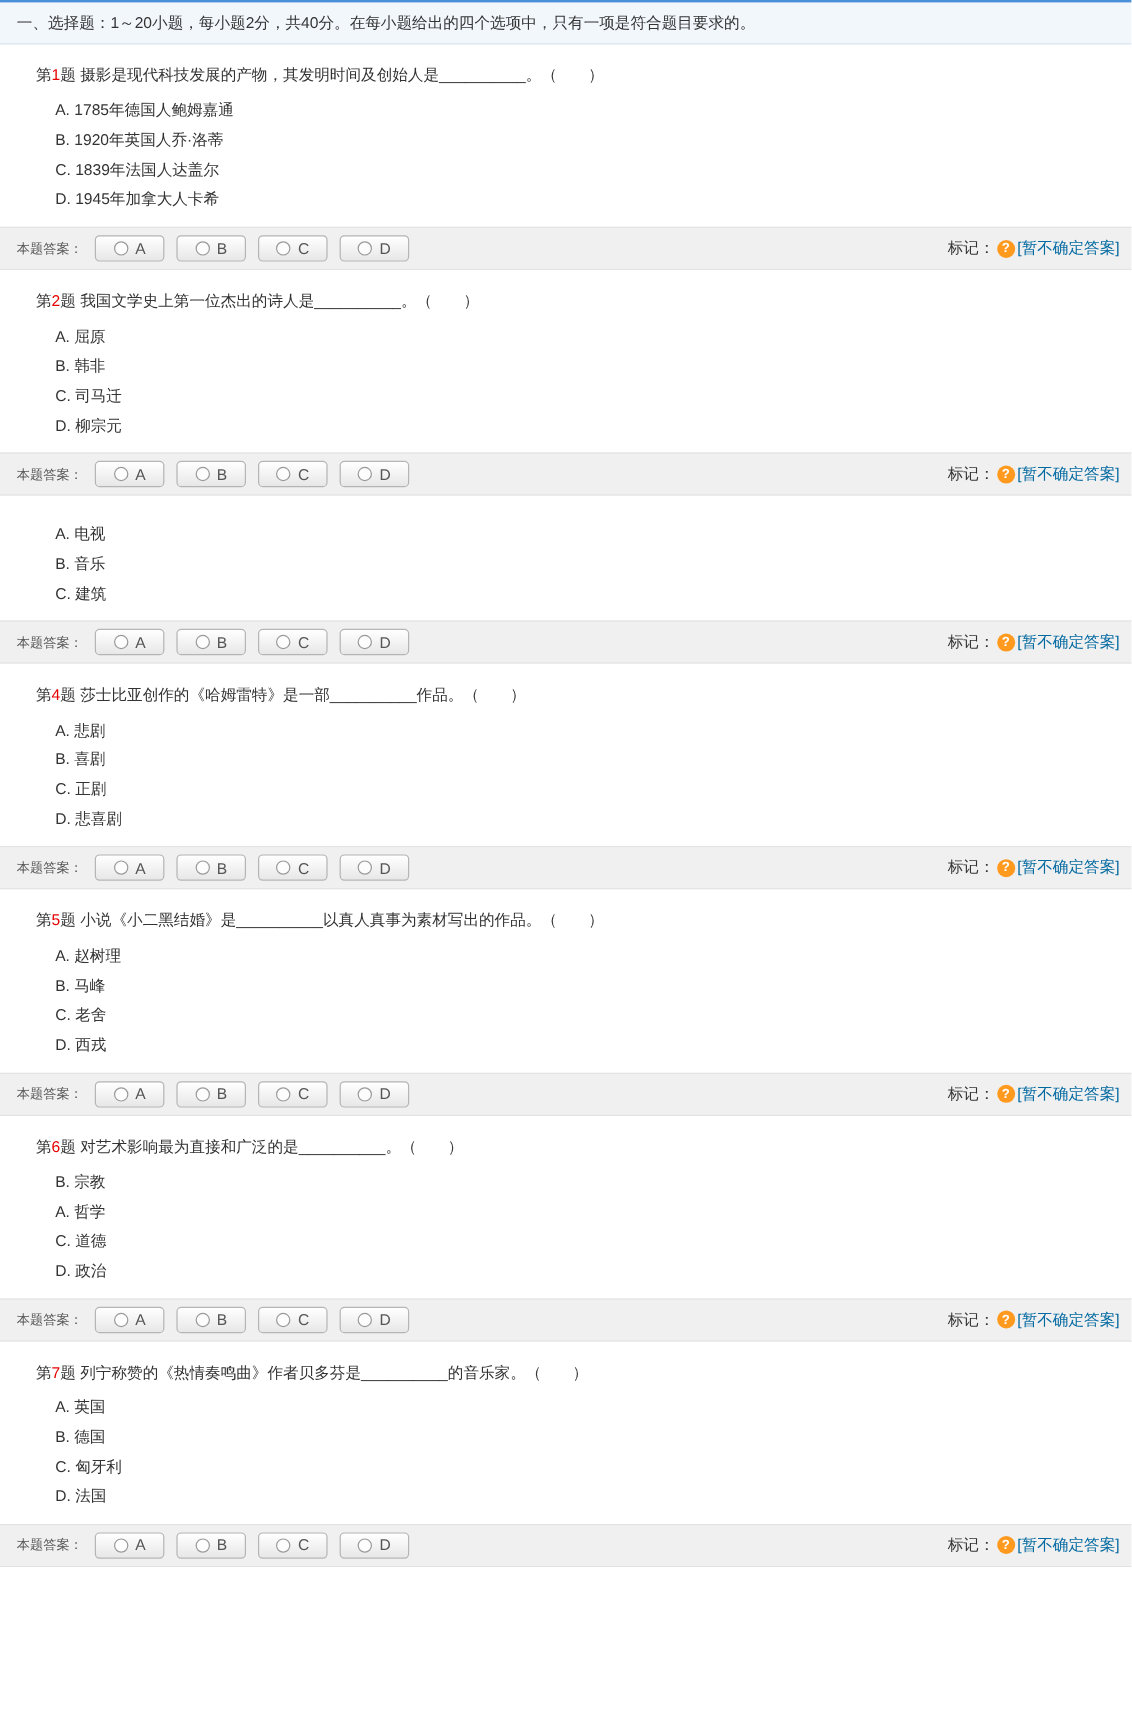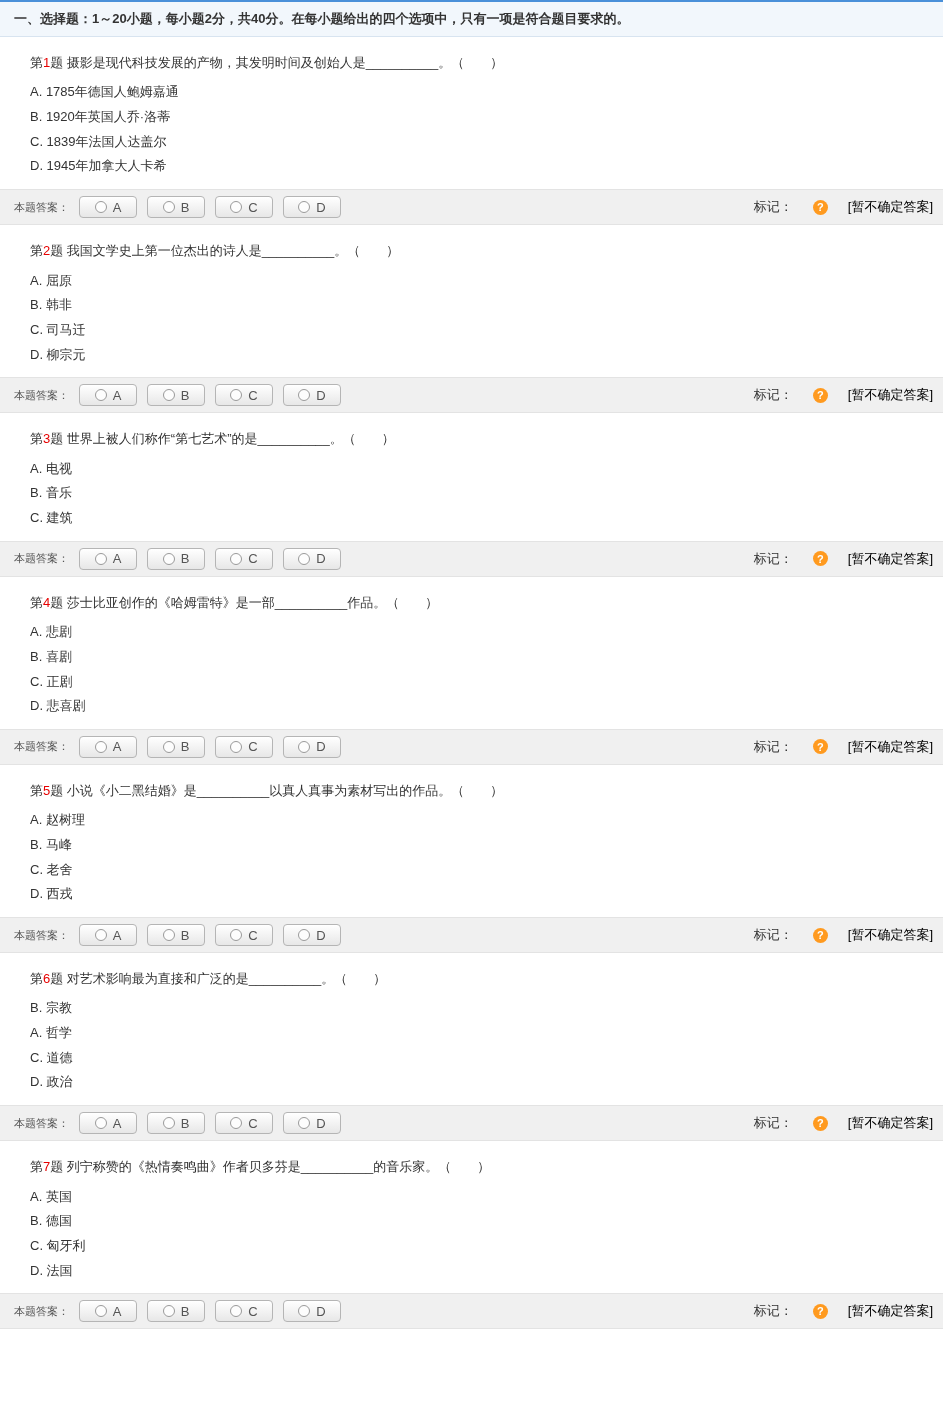--- a/index.html
+++ b/index.html
@@ -1,33 +1,33 @@
 <!DOCTYPE html>
 <html><head>
 <meta charset="utf-8">
 <style>
   * { box-sizing: border-box; margin: 0; padding: 0; }
   body { font-family: "Microsoft YaHei", SimSun, Arial, sans-serif; font-size: 13px; color: #333; background: #fff; width: 943px; }
-  .section-header { background: #f2f7fc; border-top: 2px solid #4a90d9; border-bottom: 1px solid #d8e4f0; padding: 8px 14px; font-weight: bold; color: #333; font-size: 13px; }
+  .section-header { background: #f2f7fc; border-top: 2px solid #4a90d9; border-bottom: 1px solid #d8e4f0; padding: 8px 14px; font-weight: normal; color: #333; font-size: 13px; }
   .question-block { padding: 14px 0 0 0; }
   .question-text { padding: 0 14px 0 30px; line-height: 1.8; color: #333; }
   .question-text .q-num { color: #333; }
   .question-text .q-num .red-num { color: #e60000; font-weight: normal; }
-  .options { padding: 6px 14px 10px 30px; }
+  .options { padding: 6px 14px 10px 30px; margin-left: 16px; }
   .opt-line { line-height: 1.9; color: #333; }
   .answer-bar { background: #f0f0f0; border-top: 1px solid #e3e3e3; border-bottom: 1px solid #e3e3e3; padding: 6px 10px 6px 14px; display: flex; align-items: center; justify-content: space-between; }
   .answer-left { display: flex; align-items: center; gap: 10px; }
   .answer-label { color: #555; font-size: 11px; }
   .choice-btns { display: flex; gap: 10px; }
   .choice-btn { display: inline-flex; align-items: center; justify-content: center; gap: 6px; width: 58px; height: 22px; border: 1px solid #b5b5b5; border-radius: 4px; background: linear-gradient(#ffffff,#e7e7e7); cursor: pointer; color: #555; font-size: 13px; box-shadow: inset 0 1px 0 #fff; }
   .choice-btn .radio-dot { width: 12px; height: 12px; border: 1px solid #9a9a9a; border-radius: 50%; background: #fdfdfd; display: inline-block; flex: 0 0 auto; }
   .choice-btn .letter { flex: 0 0 auto; }
-  .mark-area { display: flex; align-items: center; gap: 20px; color: #333; font-size: 13px; justify-content: flex-end; }
+  .mark-area { display: flex; align-items: center; gap: 2px; color: #333; font-size: 13px; justify-content: flex-end; }
   .help-icon { width: 15px; height: 15px; border-radius: 50%; background: #ff9a1f; color: #fff; font-size: 11px; font-weight: bold; display: inline-flex; align-items: center; justify-content: center; }
-  .uncertain-link { color: #000000; cursor: pointer; }
+  .uncertain-link { color: #0369a1; cursor: pointer; }
 </style>
 </head>
 <body>
 
 <div class="section-header">一、选择题：1～20小题，每小题2分，共40分。在每小题给出的四个选项中，只有一项是符合题目要求的。</div>
 
 <div id="questions-container">
     <div class="question-block">
       <div class="question-text"><span class="q-num"><span>第</span><span class="red-num">1</span><span>题</span></span>  <span>摄影是现代科技发展的产物，其发明时间及创始人是__________。（　　）</span></div>
       <div class="options">
@@ -96,21 +96,20 @@
           </div>
         </div>
         <div class="mark-area">
           <span>标记：</span>
           <span class="help-icon">?</span> 
           <span class="uncertain-link">[暂不确定答案]</span>
         </div>
       </div>
     </div>
     <div class="question-block">
-      <div class="question-text"><span class="q-num"><span>第</span><span class="red-num">3</span><span>题</span></span>  <span>世界上被人们称作“第七艺术”的是__________。（　　）</span></div>
       <div class="options">
         <div class="opt-line">A. 电视</div>
         <div class="opt-line">B. 音乐</div>
         <div class="opt-line">C. 建筑</div>
       </div>
       <div class="answer-bar">
         <div class="answer-left">
           <span class="answer-label">本题答案：</span>
           <div class="choice-btns">
             <div class="choice-btn">

